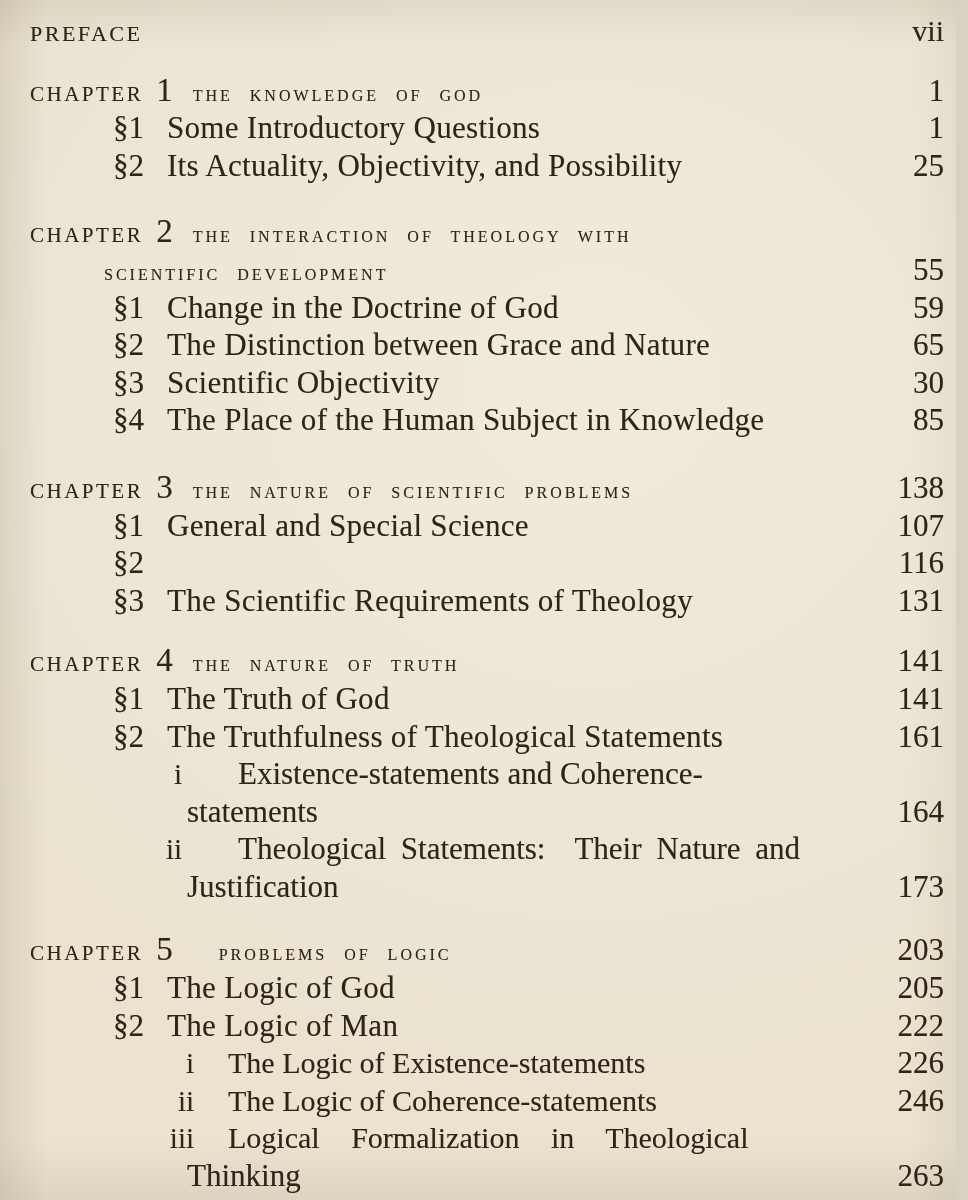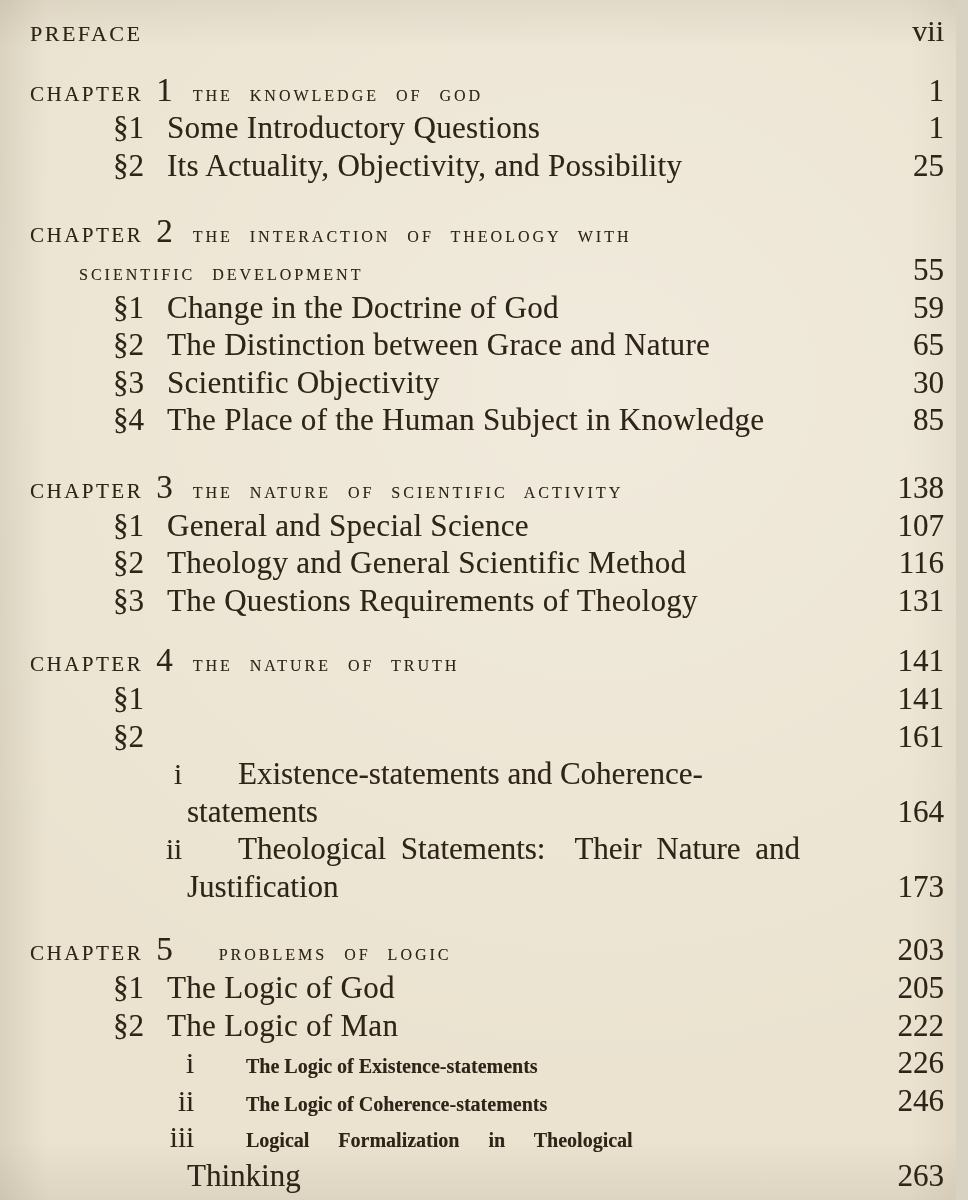--- a/index.html
+++ b/index.html
@@ -35,32 +35,32 @@
   .gap-ch5 { margin-top:26px; }
 
   
   .pref-label { margin-left:30px; font-size:22px; letter-spacing:2.5px; }
 
   
   .ch-label  { margin-left:30px; font-size:21px; letter-spacing:2.5px; }
   .ch-num    { margin-left:13px; font-size:33px; }
   .ch-title  { margin-left:20px; font-size:16px; letter-spacing:3px; word-spacing:10px; }
   .row.ch5 .ch-title { margin-left:46px; }
-  .ch-cont .ch-title { margin-left:79px; }
+  .ch-cont .ch-title { margin-left:104px; }
 
   
   .sec-num { margin-left:113px; width:54px; font-size:31px; }
   .sec .t  { font-size:31px; letter-spacing:0.3px; }
 
   
   .sub .sub-num  { font-size:29px; text-align:right; }
   .sub4 .sub-num { margin-left:140px; width:42px; }
   .sub4 .t       { margin-left:56px; font-size:31px; }
   .sub5 .sub-num { margin-left:148px; width:46px; }
-  .sub5 .t       { margin-left:52px; font-size:20px;font-weight:bold; }
+  .sub5 .t       { margin-left:34px; font-size:30px; }
 
   
   .cont .t { margin-left:187px; font-size:31px; }
   .cont .t, .sub .t, .sec .t { white-space:pre; }
   .cont4 .t { margin-left:187px;text-align:right; }
 
   
   .wide1 .t { word-spacing:7px; }
   .wide2 .t { word-spacing:24px; }
 
@@ -122,51 +122,52 @@
   </div>
   <div class="row sec">
     <span class="sec-num">§4</span>
     <span class="t">The Place of the Human Subject in Knowledge</span>
     <span class="pg">85</span>
   </div>
 
   <div class="row ch gap-ch3">
     <span class="ch-label">CHAPTER</span>
     <span class="ch-num">3</span>
-    <span class="ch-title">THE NATURE OF SCIENTIFIC ACTIVITY</span>
+    <span class="ch-title">THE NATURE OF SCIENTIFIC PROBLEMS</span>
     <span class="pg">138</span>
   </div>
   <div class="row sec">
     <span class="sec-num">§1</span>
     <span class="t">General and Special Science</span>
     <span class="pg">107</span>
   </div>
   <div class="row sec">
     <span class="sec-num">§2</span>
-    <span class="t">Theology and General Scientific Method</span>
     <span class="pg">116</span>
   </div>
   <div class="row sec">
     <span class="sec-num">§3</span>
-    <span class="t">The Questions Requirements of Theology</span>
+    <span class="t">The Scientific Requirements of Theology</span>
     <span class="pg">131</span>
   </div>
 
   <div class="row ch gap-ch4">
     <span class="ch-label">CHAPTER</span>
     <span class="ch-num">4</span>
     <span class="ch-title">THE NATURE OF TRUTH</span>
     <span class="pg">141</span>
   </div>
   <div class="row sec">
     <span class="sec-num">§1</span>
+    <span class="t">The Truth of God</span>
     <span class="pg">141</span>
   </div>
   <div class="row sec">
     <span class="sec-num">§2</span>
+    <span class="t">The Truthfulness of Theological Statements</span>
     <span class="pg">161</span>
   </div>
   <div class="row sub sub4">
     <span class="sub-num">i</span>
     <span class="t">Existence-statements and Coherence-</span>
     <span class="pg"></span>
   </div>
   <div class="row cont cont4">
     <span class="t">statements</span>
     <span class="pg">164</span>

